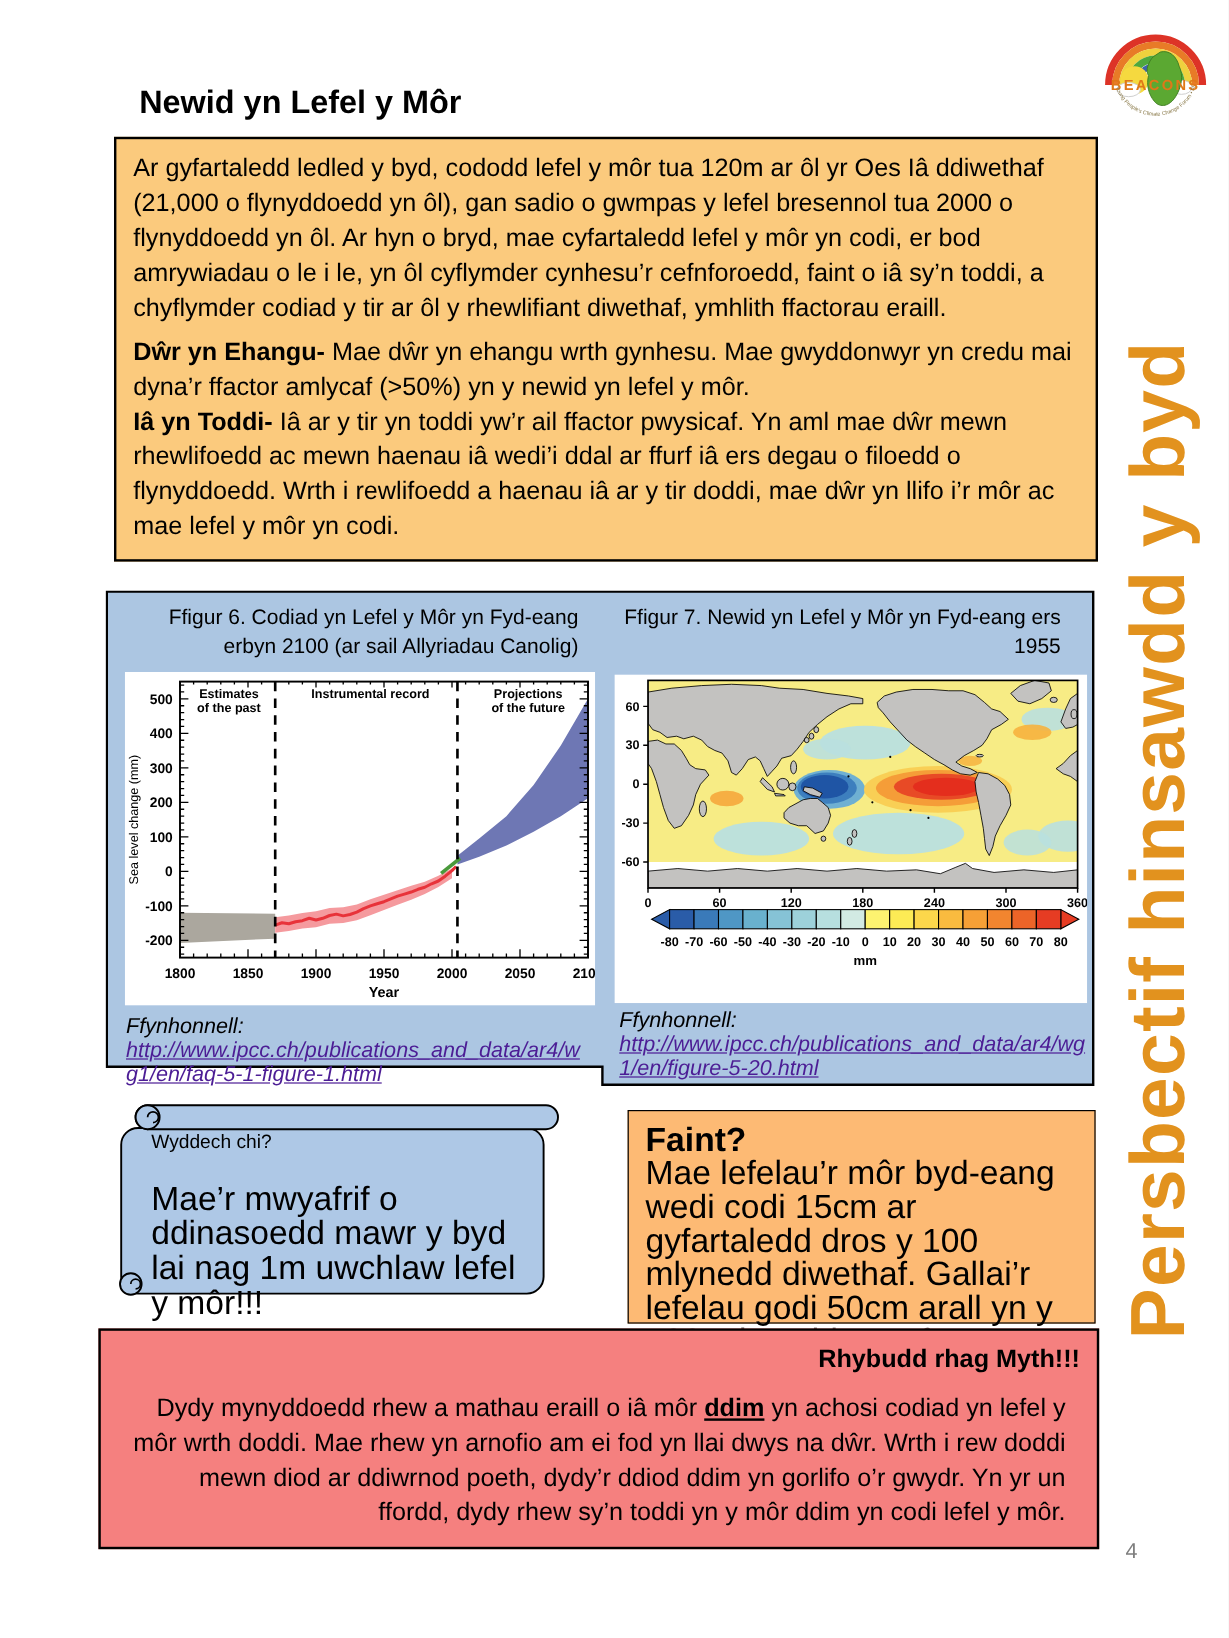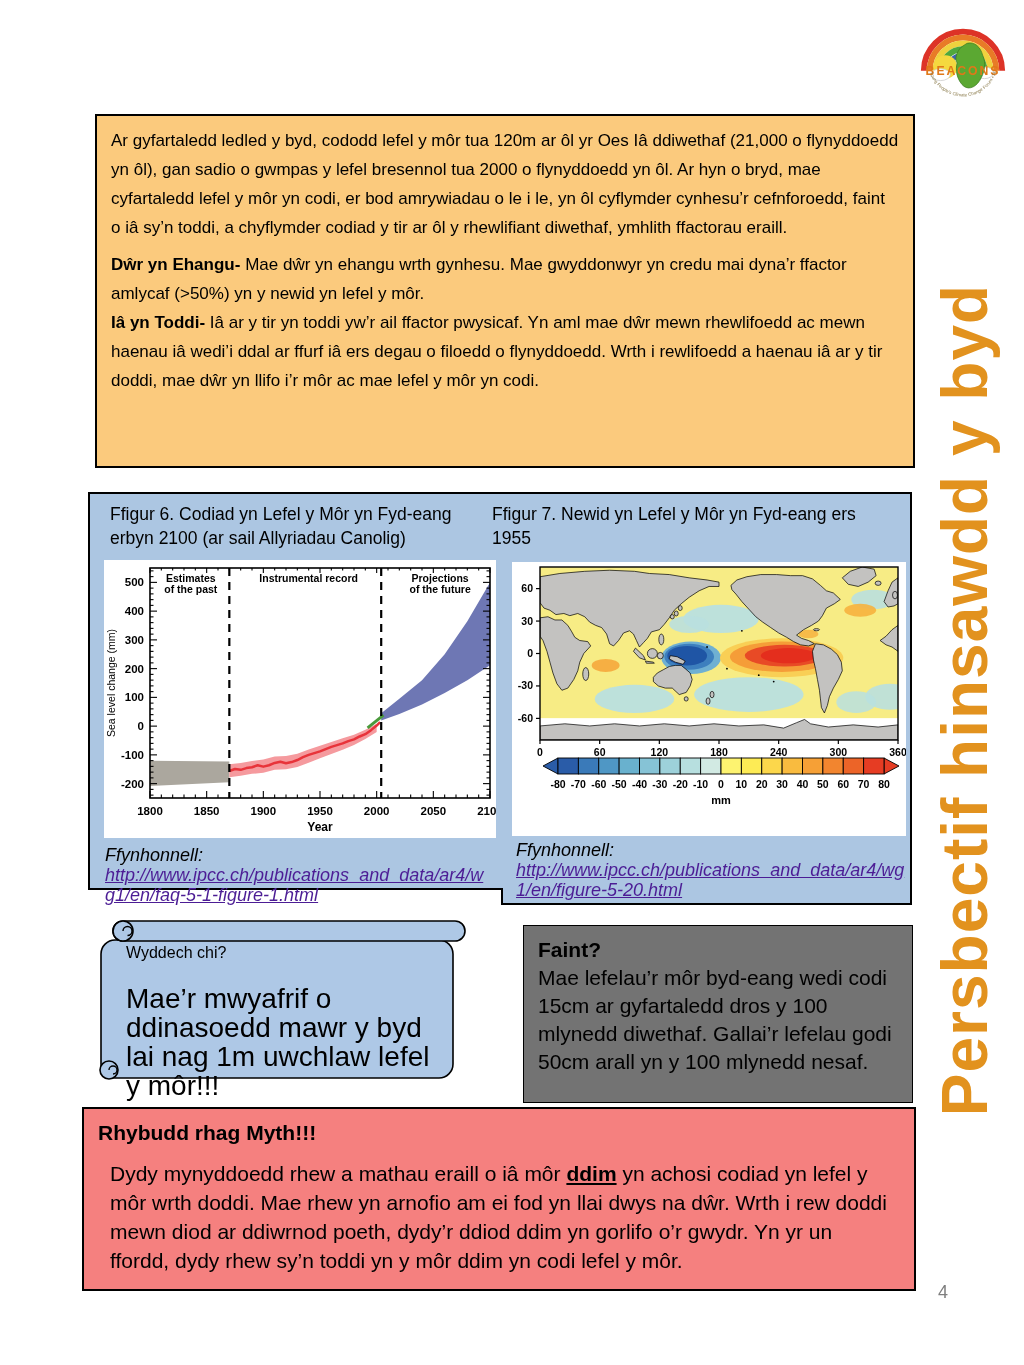--- a/index.html
+++ b/index.html
@@ -1,46 +1,47 @@
 <!DOCTYPE html>
 <html><head>
 <meta charset="utf-8">
 <style>
   html,body{margin:0;padding:0;background:#e9e9e9;}
   .page{position:relative;width:1024px;height:1365px;background:#ffffff;overflow:hidden;
         font-family:"Liberation Sans", sans-serif;color:#000;margin:0 auto;}
   .abs{position:absolute;}
   .page-title{left:116px;top:70px;font-size:27px;font-weight:bold;}
   .intro-box{left:95px;top:114px;width:788px;height:330px;background:#fbca7d;border:2px solid #000;
-             padding:10px 14px;font-size:17px;line-height:29px;}
+             padding:10px 14px;font-size:21px;line-height:29px;}
   .intro-box p{margin:0 0 8px 0;}
   .intro-box p.last{margin:0;}
   .vert-banner{left:965px;top:700px;transform:translate(-50%,-50%) rotate(-90deg);white-space:nowrap;
                font-size:64px;font-weight:bold;color:#e2921e;letter-spacing:1px;}
-  .fig-caption{font-size:17.5px;line-height:24px;}
+  .fig-caption{font-size:17.5px;line-height:24px;text-align:right;}
   .fig-source{font-size:18px;line-height:20px;font-style:italic;}
   .fig-source a{color:#4c1d95;text-decoration:underline;word-break:break-all;}
   .scroll-title{left:126px;top:944px;font-size:16px;font-weight:normal;}
   .scroll-text{left:126px;top:984px;width:322px;font-size:28px;line-height:29px;}
-  .faint-box{left:523px;top:925px;width:360px;height:156px;background:#737373;border:1.5px solid #000;
-             padding:10px 14px;font-size:21px;line-height:28px;}
+  .faint-box{left:523px;top:925px;width:360px;height:156px;background:#fdba74;border:1.5px solid #000;
+             padding:10px 14px;font-size:28px;line-height:28px;}
   .faint-box .ttl{font-weight:bold;}
   .myth-box{left:82px;top:1107px;width:802px;height:162px;background:#f5807f;border:2px solid #000;
-            padding:9px 14px;font-size:21px;line-height:29px;}
+            padding:9px 14px;font-size:21px;line-height:29px;text-align:right;}
   .myth-box .ttl{font-weight:bold;margin:0 0 5px 0;}
   .myth-box p{margin:12px;}
   .bu{font-weight:bold;text-decoration:underline;}
   .page-number{left:938px;top:1282px;font-size:18px;color:#7f7f7f;}
   svg{display:block;}
 </style>
 </head>
 <body>
 
 <div class="page">
 
+  <div class="abs page-title">Newid yn Lefel y Môr</div>
 
   <svg class="abs" style="left:916px;top:14px;" width="94" height="94" viewBox="0 0 96 96">
     <circle cx="48" cy="48" r="47" fill="#ffffff"></circle>
     <path d="M8,58 A40,40 0 0 1 88,58" fill="none" stroke="#dd3327" stroke-width="6"></path>
     <path d="M14,58 A34,34 0 0 1 82,58" fill="none" stroke="#e87b27" stroke-width="6"></path>
     <path d="M20,58 A28,28 0 0 1 76,58" fill="none" stroke="#efd23e" stroke-width="6"></path>
     <path d="M26,58 A22,22 0 0 1 70,58" fill="none" stroke="#4fa83d" stroke-width="6"></path>
     <path d="M32,58 A16,16 0 0 1 64,58" fill="none" stroke="#3c64ad" stroke-width="5"></path>
     <circle cx="30" cy="54" r="12" fill="#f5d93f"></circle>
     <ellipse cx="25" cy="62" rx="10" ry="6" fill="#ffffff" stroke="#cccccc" stroke-width="0.8"></ellipse>

